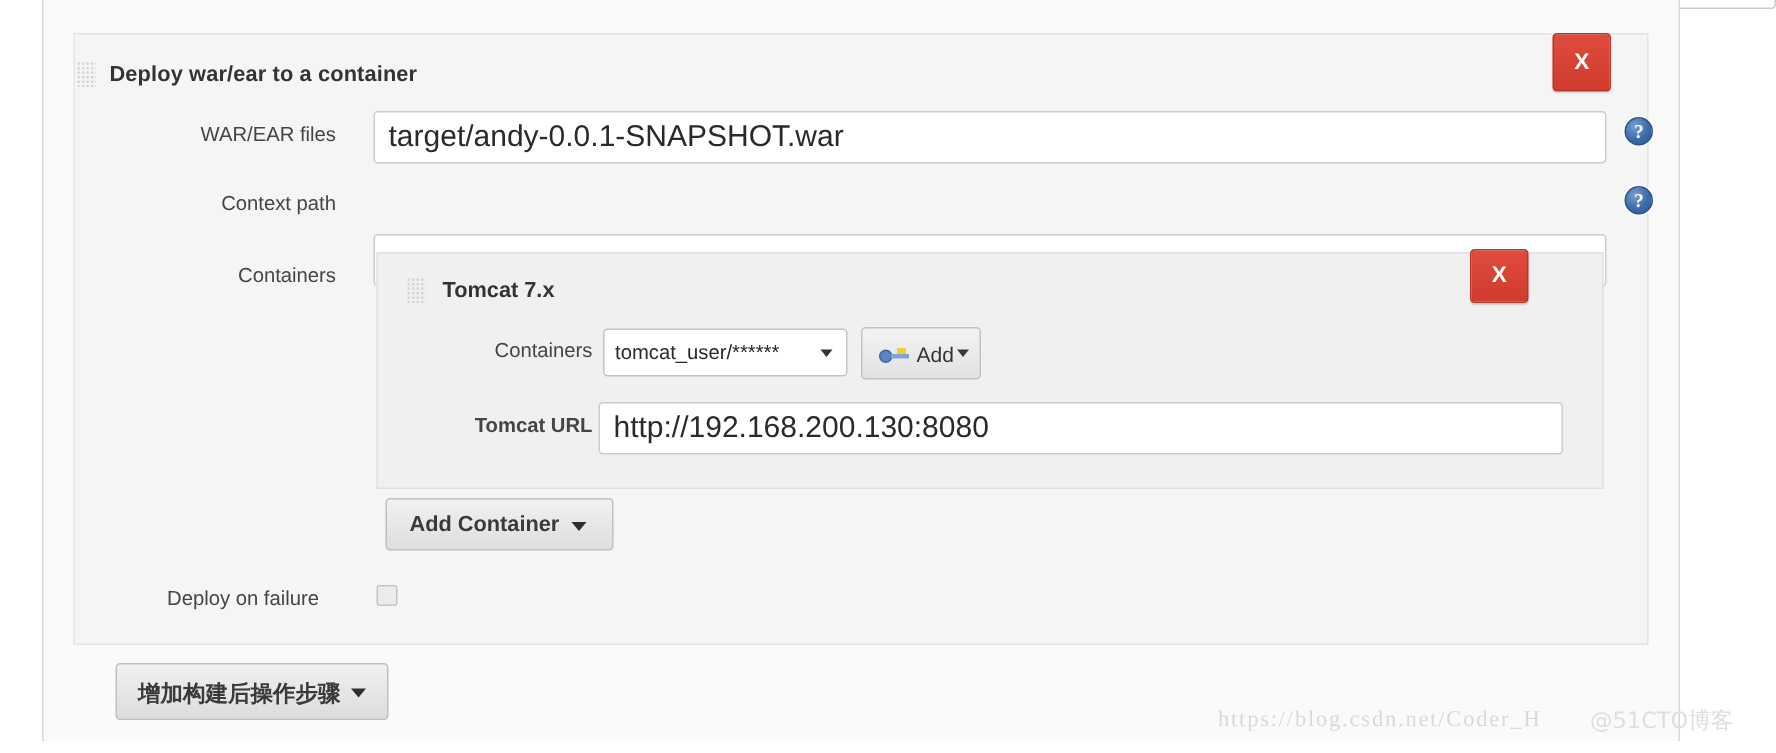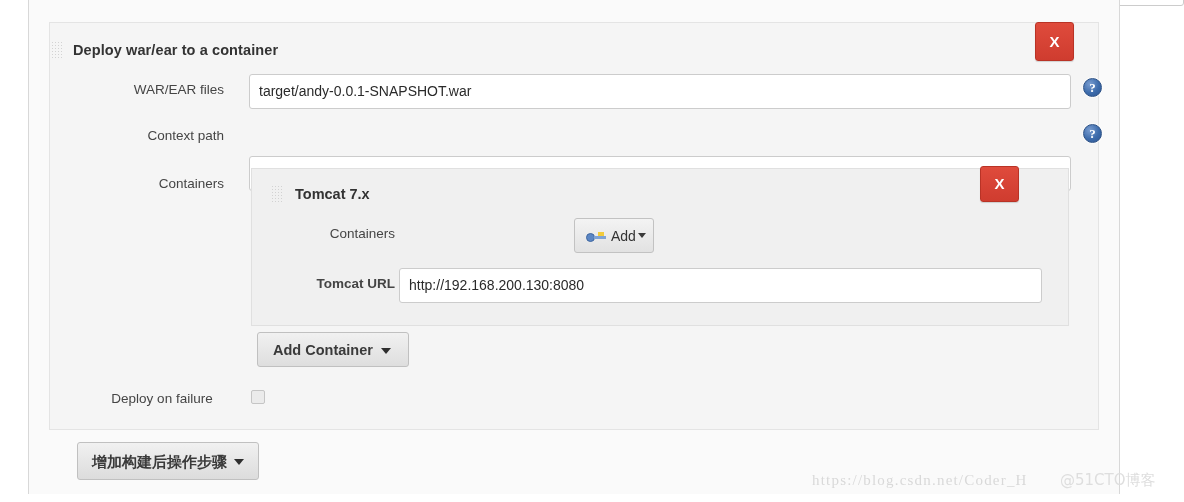--- a/index.html
+++ b/index.html
@@ -84,21 +84,21 @@
     color: #454545;
     text-align: right;
     white-space: nowrap;
   }
   .text-input {
     position: absolute;
     background: #ffffff;
     border: 1px solid #ccc;
     border-radius: 3px;
     box-sizing: border-box;
-    font-size: 14px;
+    font-size: 20px;
     color: #2a2a2a;
     padding: 0 9px;
     line-height: 33px;
     height: 35px;
     overflow: hidden;
     white-space: nowrap;
   }
 
   
   #lbl-warear { left: 50px; top: 82px; width: 145px; text-align: right; }
@@ -380,20 +380,24 @@
   <div id="in-context" class="text-input">mong</div>
   <div id="help-context" class="help-icon"></div>
 
   <div id="lbl-containers" class="field-label">Containers</div>
 
   <div id="container-panel"></div>
   <span id="container-handle" class="drag-handle"></span>
   <div id="container-title">Tomcat 7.x</div>
 
   <div id="lbl-credentials" class="field-label">Containers</div>
+  <div id="credentials-select">
+    <span>tomcat_user/******</span>
+    <span id="credentials-caret"></span>
+  </div>
 
   <div id="add-cred-button">
     <span class="key-icon">
       <span class="bow"></span>
         <span class="shaft"></span>
         <span class="tooth"></span>
     </span>
     <span id="add-cred-label">Add</span>
     <span id="add-cred-caret"></span>
   </div>

